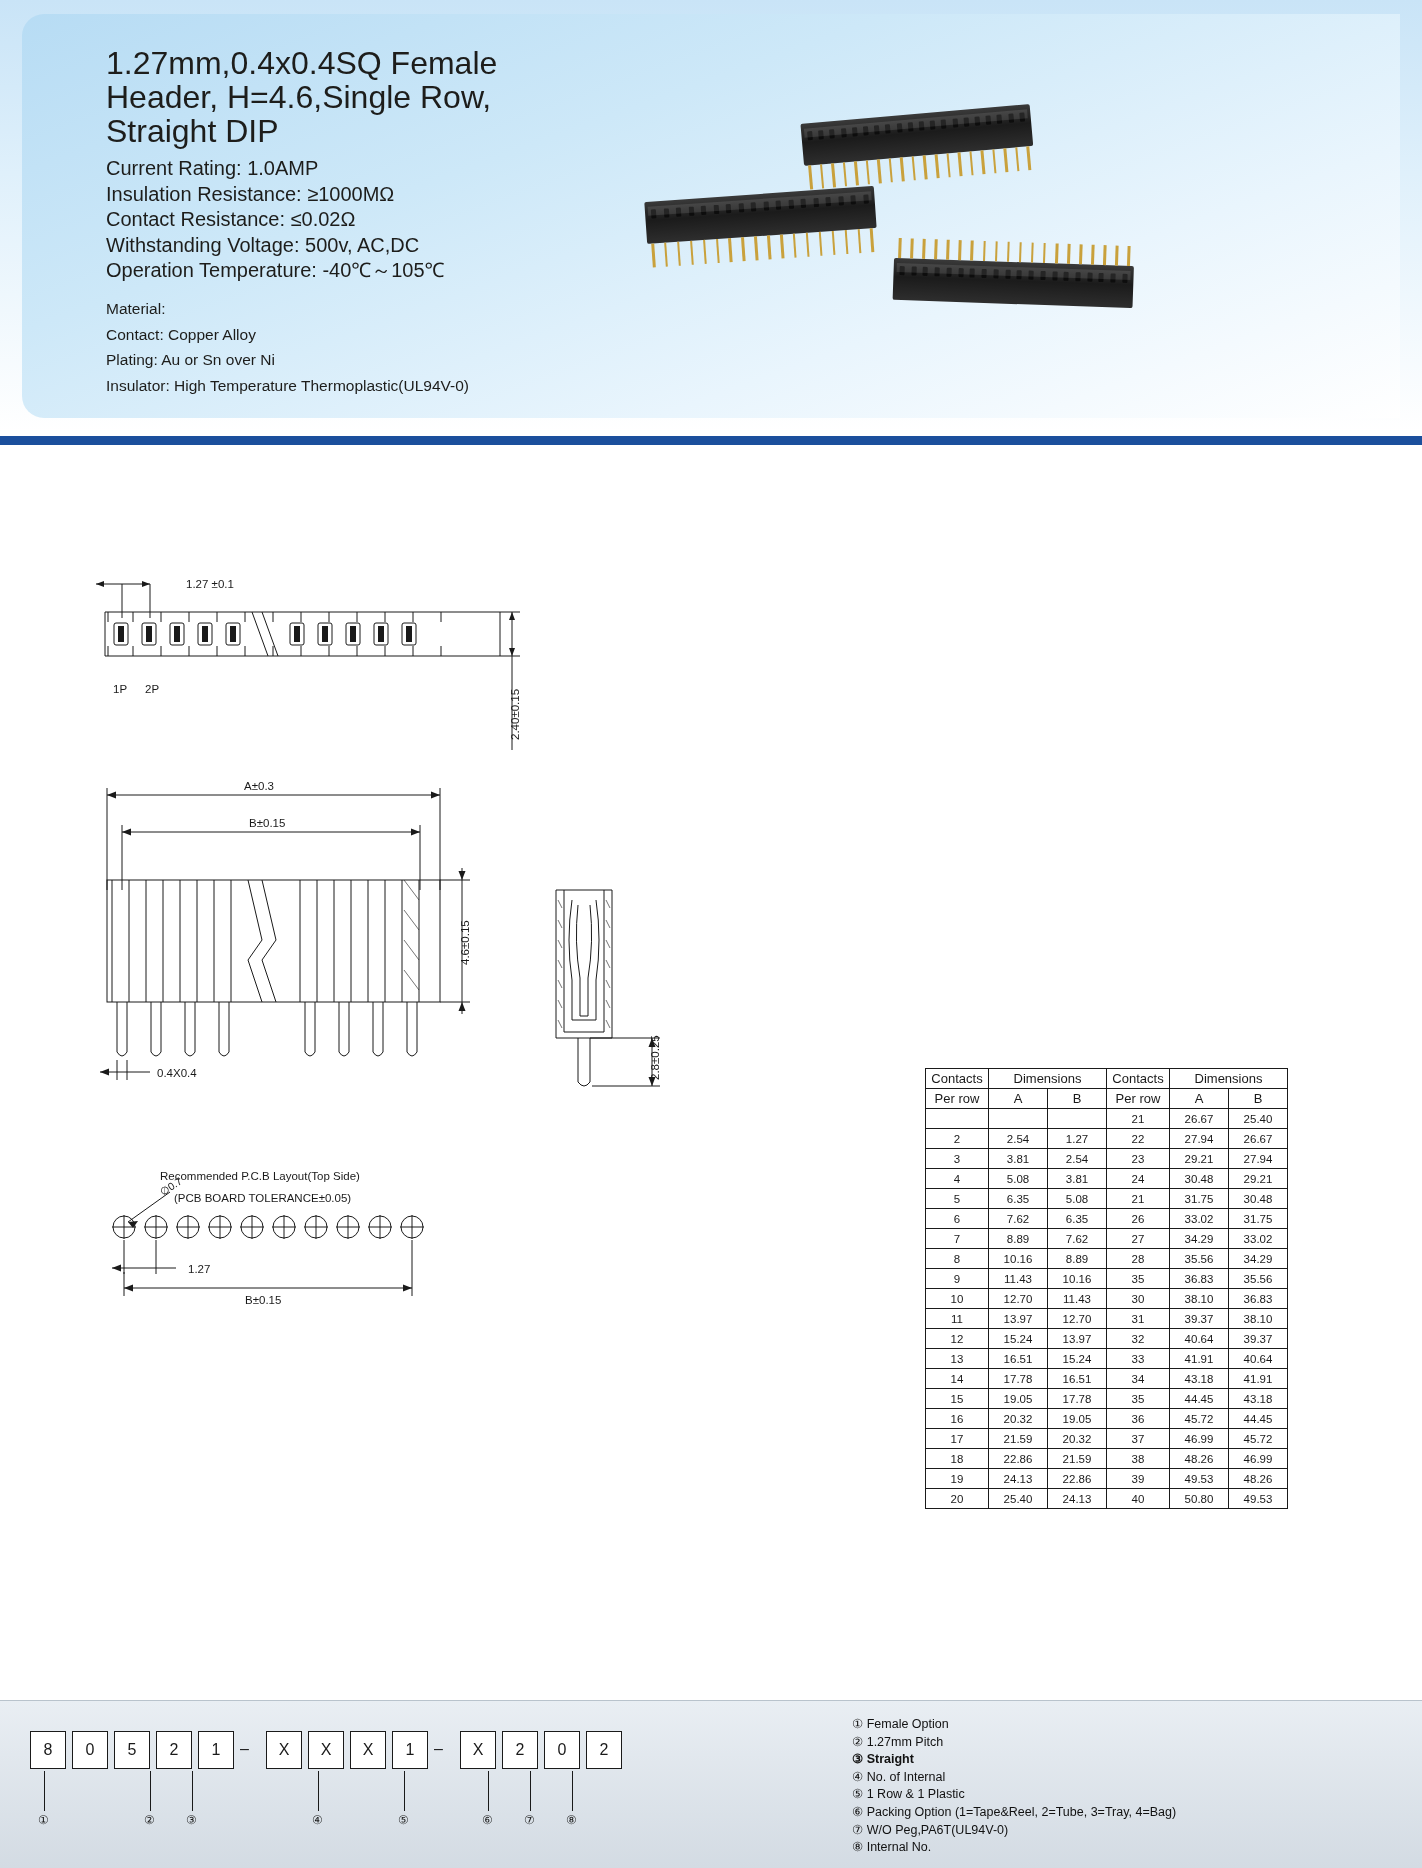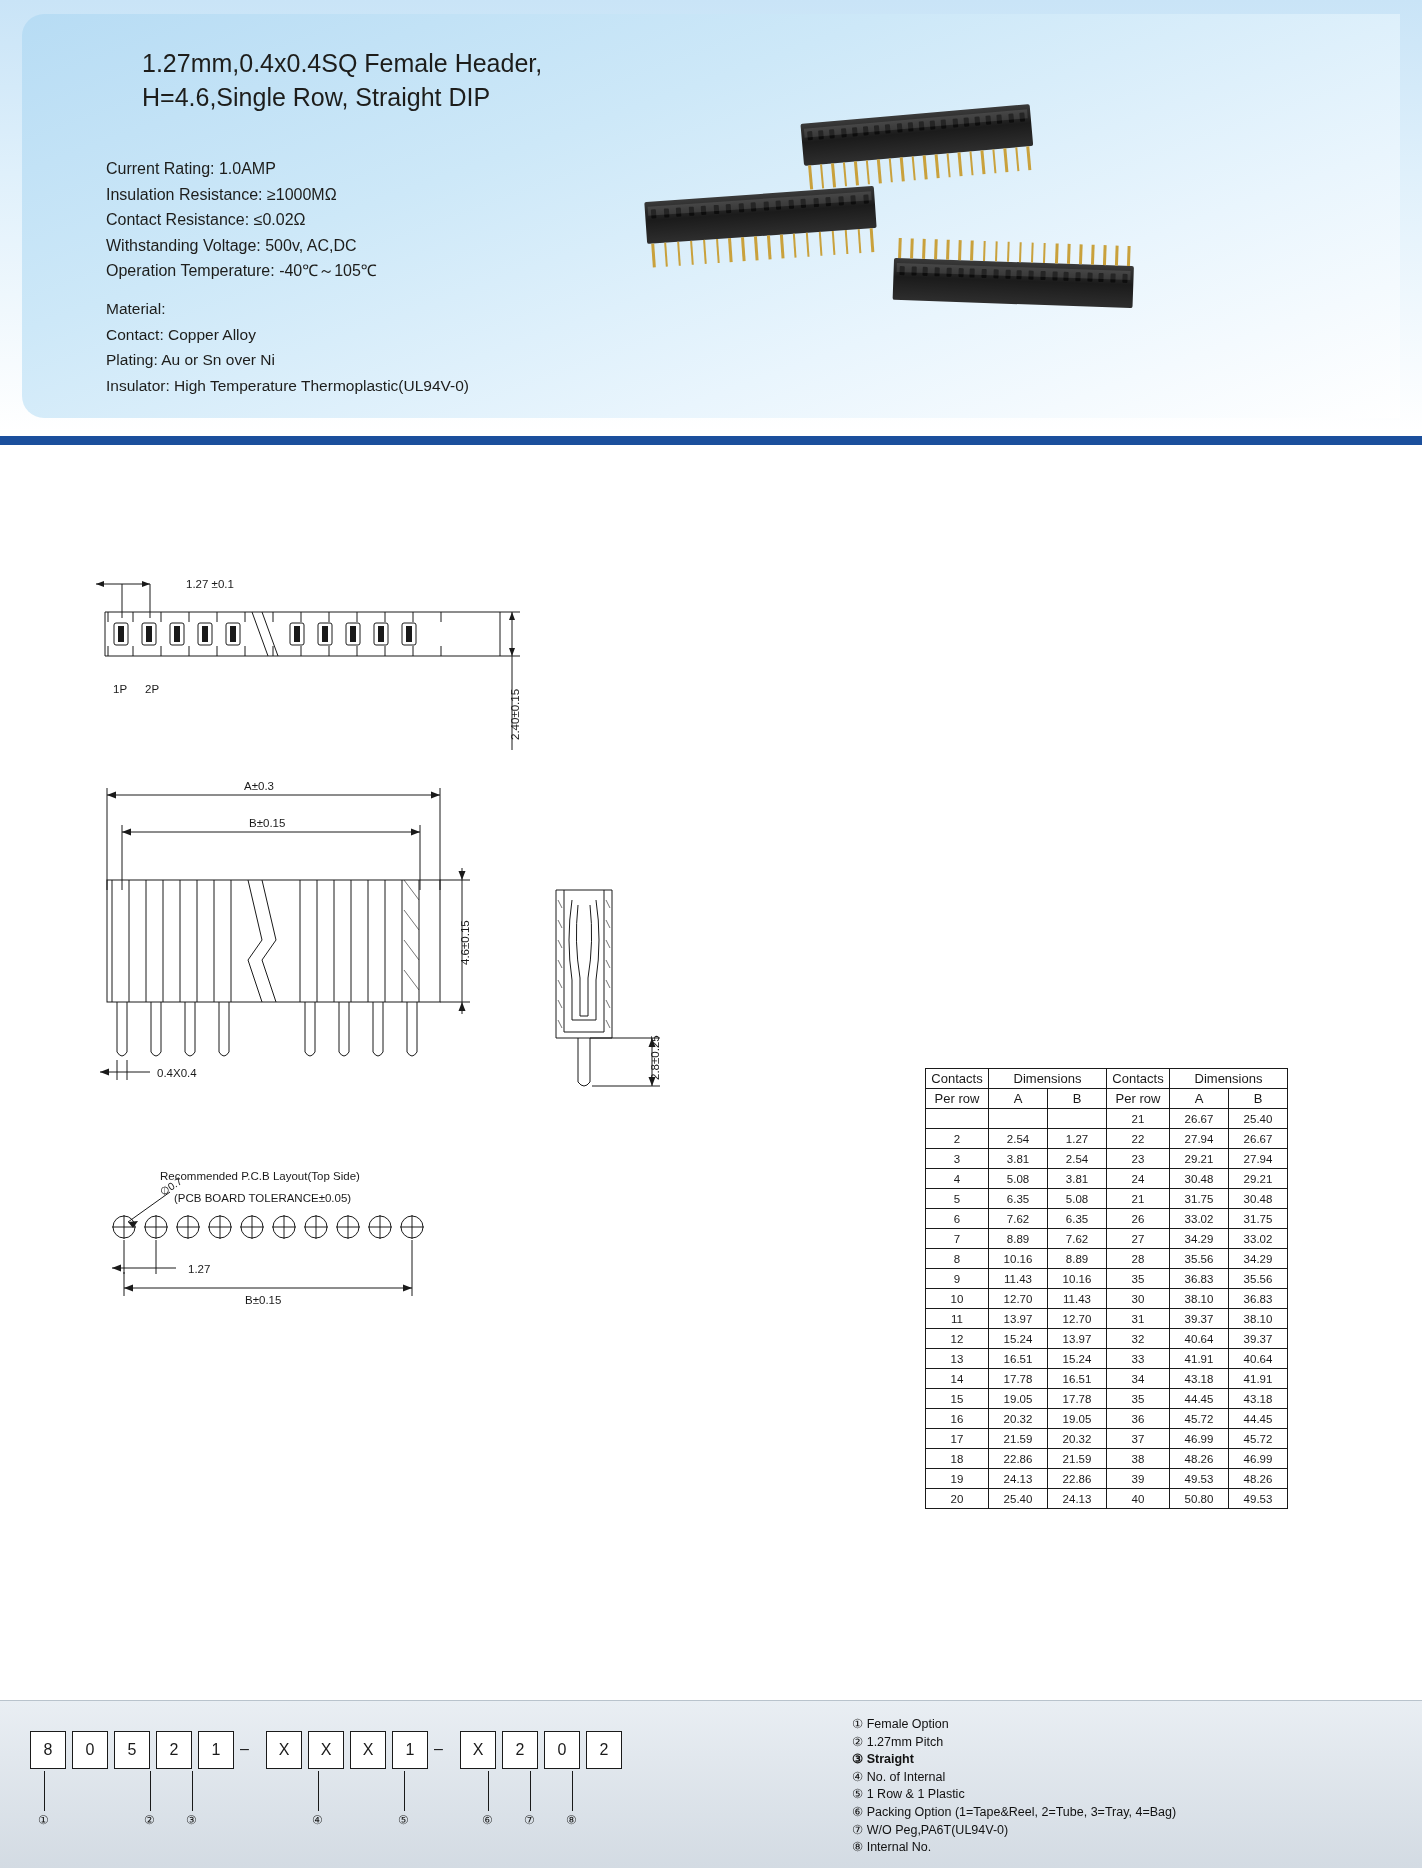--- a/index.html
+++ b/index.html
@@ -19,25 +19,25 @@
     background:linear-gradient(180deg,#c9e4f7 0%,#dff0fb 40%,#ffffff 100%);
     border-top-right-radius:0;
   }
   .header-inner{
     position:absolute;left:22px;top:14px;width:1378px;height:404px;
     background:linear-gradient(160deg,#b7dcf4 0%,#cde8f8 35%,#e9f5fd 70%,#ffffff 100%);
     border-radius:22px 0 0 22px;
   }
   .title{
     position:absolute;left:84px;top:32px;width:420px;
-    font-size:25px;line-height:34px;color:#1d1d1b;font-weight:400;margin-left:36px;
+    font-size:32px;line-height:34px;color:#1d1d1b;font-weight:400;
   }
   .specs{
     position:absolute;left:84px;top:142px;width:520px;
-    font-size:16px;line-height:25.5px;color:#1d1d1b;
+    font-size:20px;line-height:25.5px;color:#1d1d1b;
   }
   .material{
     position:absolute;left:84px;top:282px;width:560px;
     font-size:15.5px;line-height:25.5px;color:#1d1d1b;
   }
   .blue-bar{
     position:absolute;left:0;top:436px;width:1422px;height:9px;background:#1b4f9c;
   }
 
   

